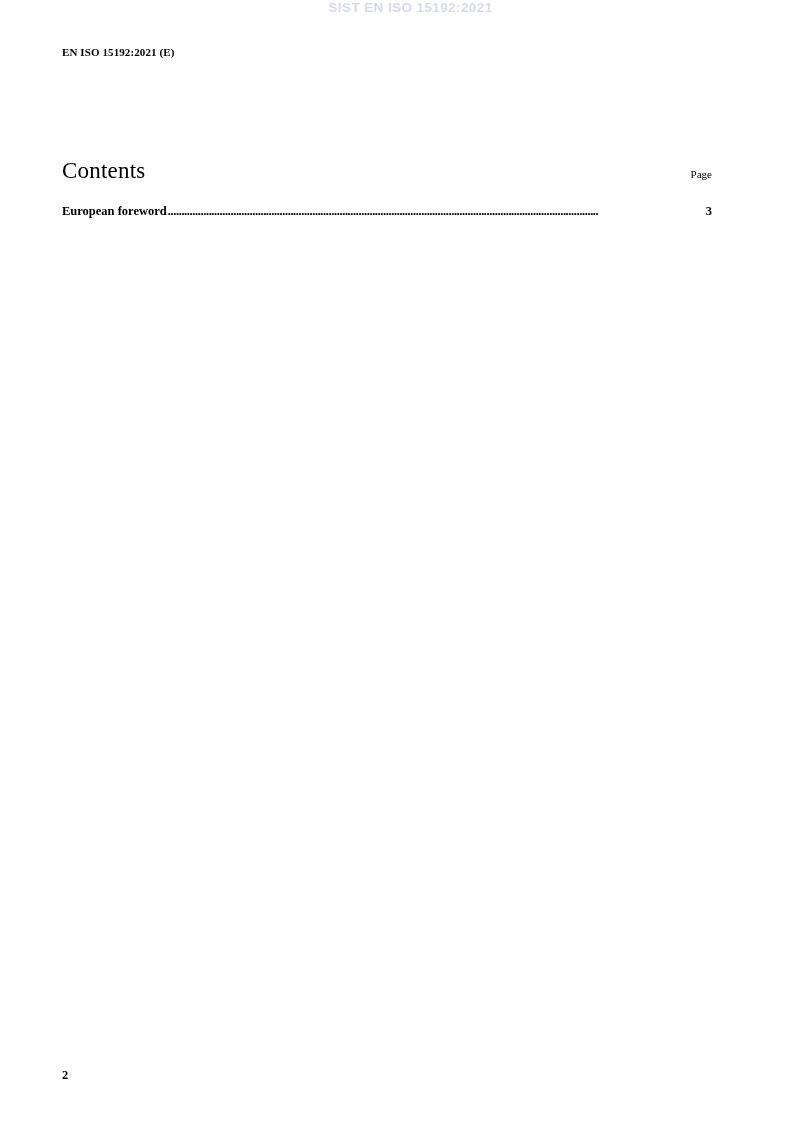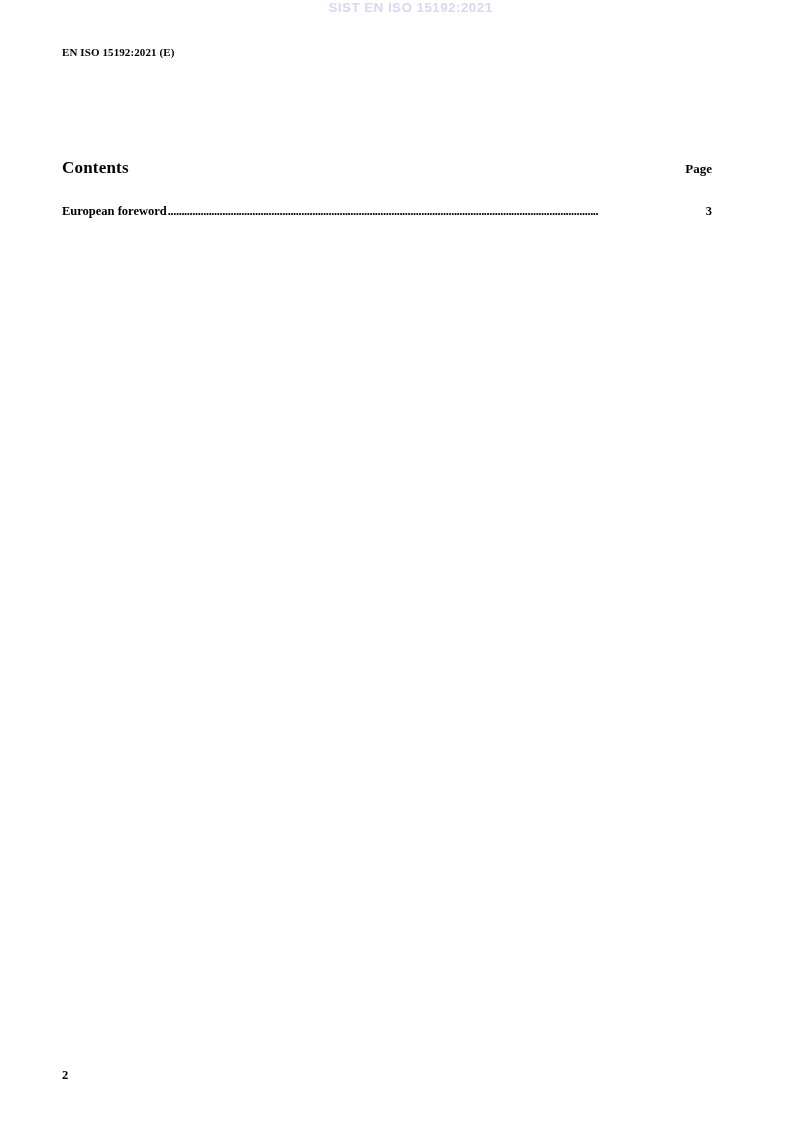--- a/index.html
+++ b/index.html
@@ -48,28 +48,28 @@
     position: absolute;
     left: 48px;
     top: 158px;
     width: 650px;
     display: flex;
     align-items: baseline;
     justify-content: space-between;
   }
   .contents-title {
     font-family: "Liberation Serif", serif;
-    font-size: 17px;
-    font-weight: bold;
+    font-size: 23px;
+    font-weight: normal;
     letter-spacing: 0.2px;
   }
   .page-label {
     font-family: "Liberation Serif", serif;
-    font-size: 13px;
-    font-weight: bold;
+    font-size: 11px;
+    font-weight: normal;
   }
   .toc {
     position: absolute;
     left: 48px;
     top: 202px;
     width: 650px;
   }
   .toc-entry {
     display: flex;
     align-items: flex-end;

